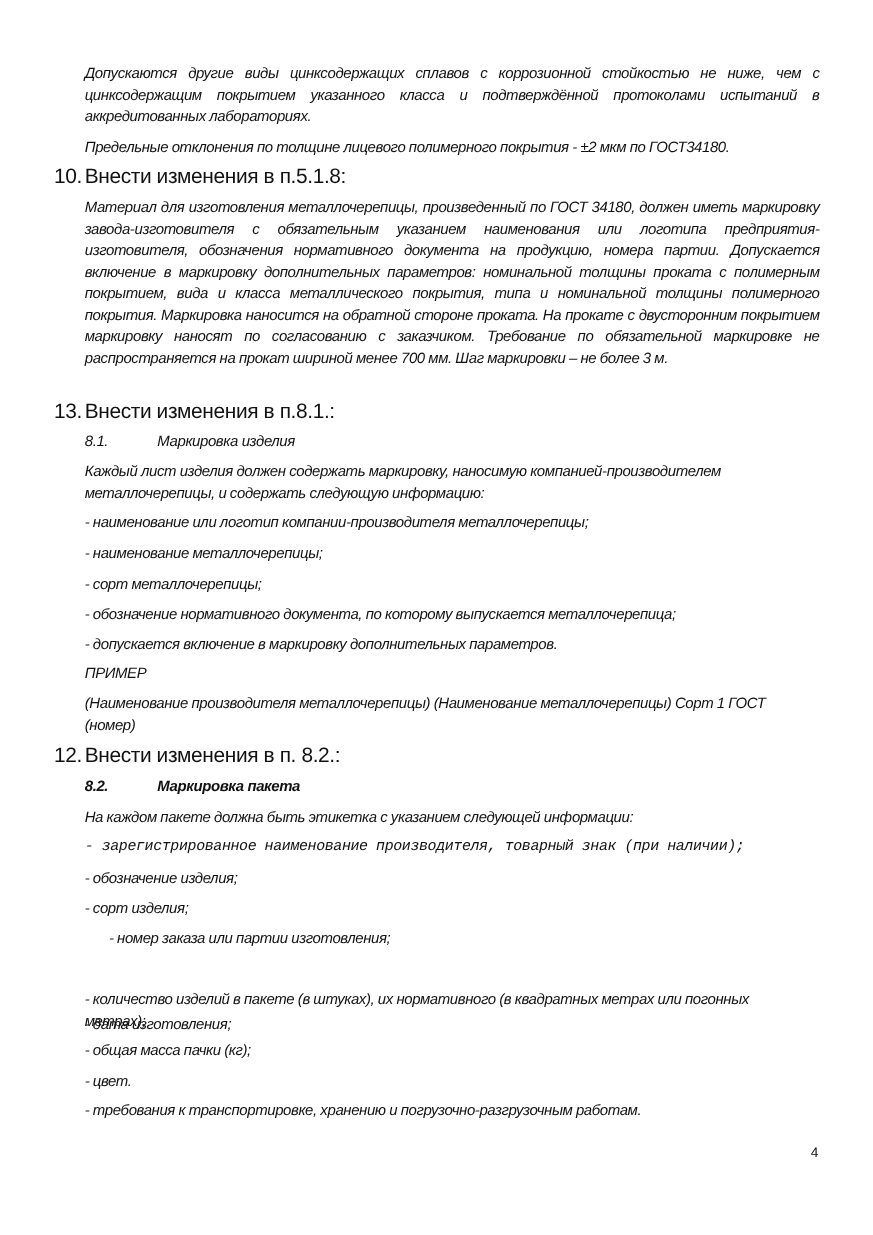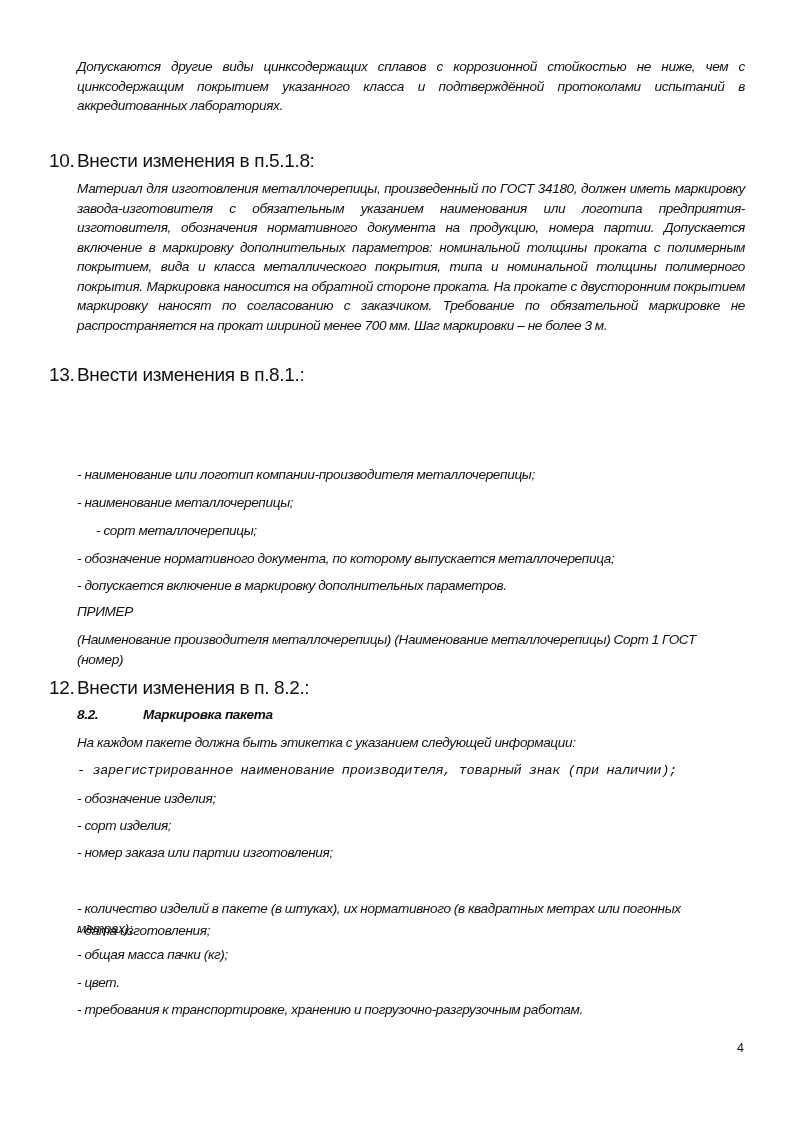--- a/index.html
+++ b/index.html
@@ -23,48 +23,53 @@
     .sub .snum { display: inline-block; width: 66px; }
     .bold { font-weight: bold; }
     .pagenum { position: absolute; left: 737px; top: 1041px; font-size: 12.5px; }
   </style>
 </head>
 <body>
 
 <div class="page">
 
   <div class="p just" style="top:57px;">Допускаются другие виды цинксодержащих сплавов с коррозионной стойкостью не ниже, чем с цинксодержащим покрытием указанного класса и подтверждённой протоколами испытаний в аккредитованных лабораториях.</div>
+  <div class="p" style="top:124px;">Предельные отклонения по толщине лицевого полимерного покрытия - ±2 мкм по ГОСТ34180.</div>
 
   <div class="item" style="top:151px;">
     <span class="num">10.</span><span>Внести изменения в п.5.1.8:</span>
   </div>
   <div class="p just" style="top:179px;">Материал для изготовления металлочерепицы, произведенный  по ГОСТ 34180, должен иметь маркировку завода-изготовителя с обязательным указанием наименования или логотипа предприятия-изготовителя, обозначения нормативного документа на продукцию, номера партии. Допускается включение в маркировку дополнительных параметров: номинальной толщины проката с полимерным покрытием, вида и класса металлического покрытия, типа и номинальной толщины полимерного покрытия.  Маркировка наносится на обратной стороне проката. На прокате с двусторонним покрытием маркировку наносят по согласованию с заказчиком. Требование по обязательной маркировке не распространяется на прокат шириной менее 700 мм. Шаг маркировки – не более 3 м.</div>
 
   <div class="item" style="top:365px;">
     <span class="num">13.</span><span>Внести изменения в п.8.1.:</span>
   </div>
+  <div class="sub" style="top:391px;">
+    <span class="snum">8.1.</span><span>Маркировка изделия</span>
+  </div>
+  <div class="p" style="top:419px;">Каждый лист изделия должен содержать маркировку, наносимую компанией-производителем металлочерепицы, и содержать следующую информацию:</div>
   <div class="p" style="top:465px;">- наименование или логотип компании-производителя металлочерепицы;</div>
   <div class="p" style="top:493px;">- наименование металлочерепицы;</div>
-  <div class="p" style="top:521px;margin-left:19px;">- сорт металлочерепицы;</div>
+  <div class="p" style="top:521px;">- сорт металлочерепицы;</div>
   <div class="p" style="top:549px;">- обозначение нормативного документа, по которому выпускается металлочерепица;</div>
   <div class="p" style="top:576px;">- допускается включение в маркировку дополнительных параметров.</div>
   <div class="p" style="top:602px;">ПРИМЕР</div>
   <div class="p" style="top:630px;">(Наименование производителя металлочерепицы)  (Наименование металлочерепицы) Сорт 1 ГОСТ (номер)</div>
 
   <div class="item" style="top:678px;">
     <span class="num">12.</span><span>Внести изменения в п. 8.2.:</span>
   </div>
   <div class="sub bold" style="top:705px;">
     <span class="snum">8.2.</span><span>Маркировка пакета</span>
   </div>
   <div class="p" style="top:733px;">На каждом пакете должна быть этикетка с указанием следующей информации:</div>
   <div class="p" style="top:761px;font-family:Liberation Mono, monospace;">- зарегистрированное наименование производителя, товарный знак (при наличии);</div>
   <div class="p" style="top:789px;">- обозначение изделия;</div>
   <div class="p" style="top:816px;">- сорт изделия;</div>
-  <div class="p" style="top:843px;">- номер заказа или партии изготовления;</div>
+  <div class="p" style="top:843px;margin-left:22px;">- номер заказа или партии изготовления;</div>
   <div class="p" style="top:921px;">- дата изготовления;</div>
   <div class="p" style="top:899px; width:620px;">- количество изделий в пакете (в штуках), их нормативного (в квадратных метрах или погонных метрах);</div>
   <div class="p" style="top:945px;">- общая масса пачки (кг);</div>
   <div class="p" style="top:973px;">- цвет.</div>
   <div class="p" style="top:1000px;">- требования к транспортировке, хранению и погрузочно-разгрузочным работам.</div>
 
   <div class="pagenum">4</div>
 </div>
 
 </body></html>

